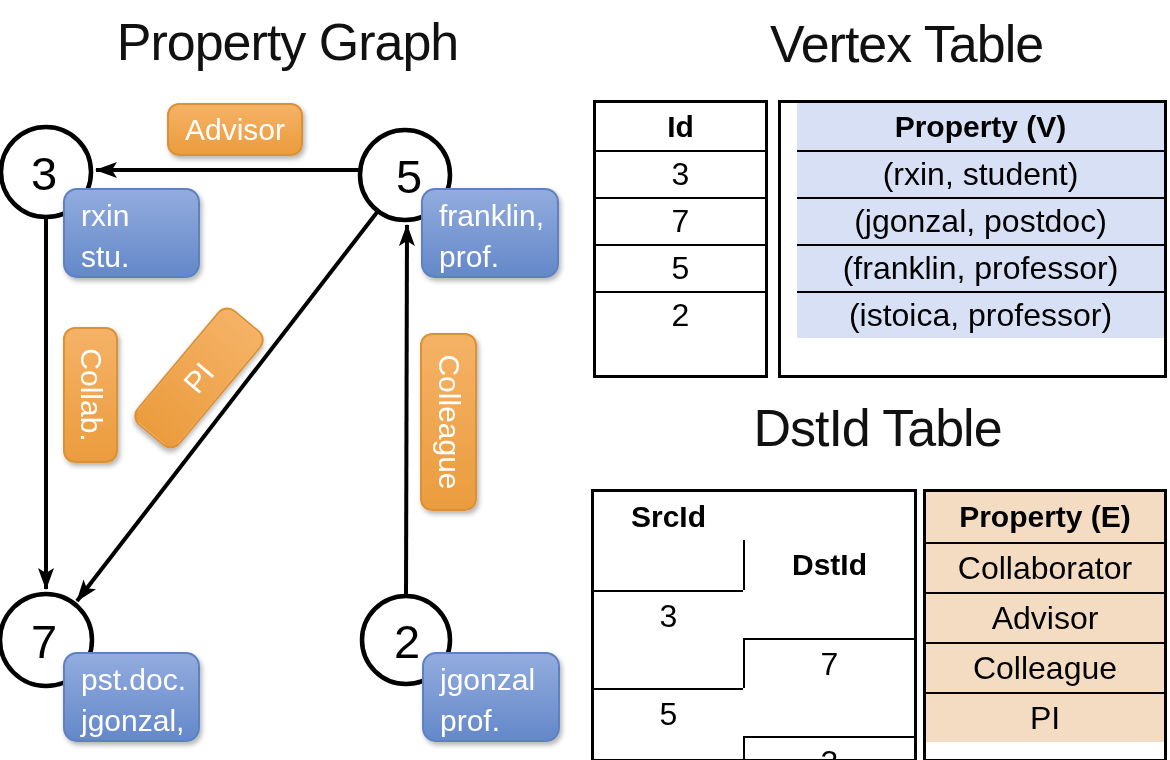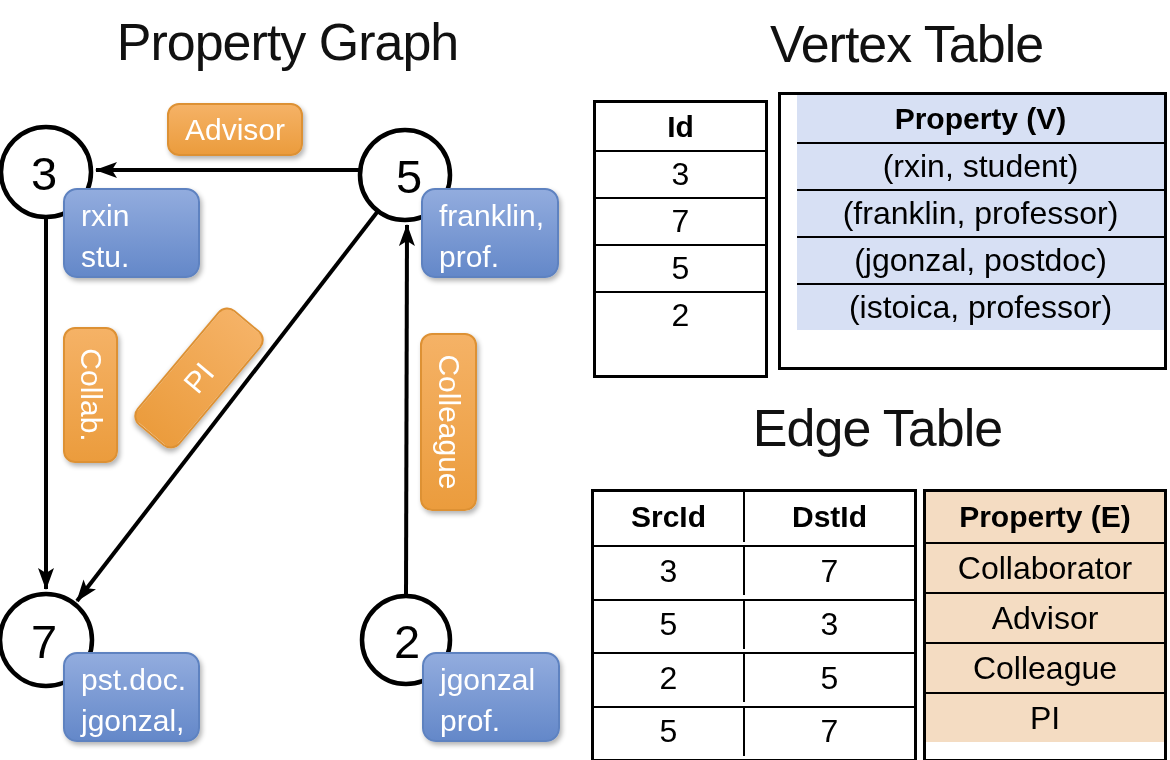--- a/index.html
+++ b/index.html
@@ -43,34 +43,34 @@
   .tbox{
     position:absolute;box-sizing:border-box;
     border:3px solid #000;background:#fff;z-index:2;
   }
   .cell{
     box-sizing:border-box;display:flex;align-items:center;justify-content:center;
     font-size:32px;border-top:2px solid #000;
   }
   .cell.first{border-top:none;}
   .cell.hdr{font-weight:bold;font-size:30px;}
-  .cell.c2{border-left:2px solid #000;}
+  .cell.c2{border-left:2px solid #000;margin-top:48px;}
   .vcell{height:47px;}
   .ecell{height:50px;}
   .vprop{background:var(--vertex-cell-bg);}
   .eprop{background:var(--edge-cell-bg);}
   .col{display:flex;flex-direction:column;}
   .grid2{display:grid;grid-template-columns:149px 171px;}
 </style>
 </head>
 <body>
 
 <div class="title" style="left:0;top:12px;width:575px;">Property Graph</div>
 <div class="title" style="left:614px;top:14px;width:585px;">Vertex Table</div>
-<div class="title" style="left:585px;top:398px;width:585px;">Edge Table</div>
+<div class="title" style="left:585px;top:398px;width:585px;">DstId Table</div>
 
 <svg id="graph-svg" width="585" height="760" viewBox="0 0 585 760">
   <defs>
     <marker id="arrow" markerUnits="userSpaceOnUse" markerWidth="26" markerHeight="20" refX="21" refY="8" orient="auto">
       <path d="M0,0 L22,8 L0,16 L5,8 Z" fill="#000"></path>
     </marker>
   </defs>
 
   <line class="gline" x1="360" y1="170" x2="96" y2="170" marker-end="url(#arrow)"></line>
   <line class="gline" x1="46" y1="217" x2="46" y2="589" marker-end="url(#arrow)"></line>
@@ -117,25 +117,25 @@
   <div>prof.</div>
 </div>
 
 <div class="tbox col" style="left:593px;top:100px;width:175px;height:278px;">
     <div class="cell vcell hdr first">Id</div>
     <div class="cell vcell">3</div>
     <div class="cell vcell">7</div>
     <div class="cell vcell">5</div>
     <div class="cell vcell">2</div>
   </div>
-<div class="tbox col" style="left:778px;top:92px;width:389px;height:278px;padding-left:16px;">
+<div class="tbox col" style="left:778px;top:100px;width:389px;height:278px;padding-left:16px;">
     <div class="cell vcell hdr first vprop">Property (V)</div>
     <div class="cell vcell vprop">(rxin, student)</div>
+    <div class="cell vcell vprop">(jgonzal, postdoc)</div>
     <div class="cell vcell vprop">(franklin, professor)</div>
-    <div class="cell vcell vprop">(jgonzal, postdoc)</div>
     <div class="cell vcell vprop">(istoica, professor)</div>
   </div>
 
 <div class="tbox grid2" style="left:591px;top:489px;width:326px;height:273px;">
     <div class="cell ecell hdr first">SrcId</div>
     <div class="cell ecell hdr first c2">DstId</div>
     <div class="cell ecell">3</div>
     <div class="cell ecell c2">7</div>
     <div class="cell ecell">5</div>
     <div class="cell ecell c2">3</div>

